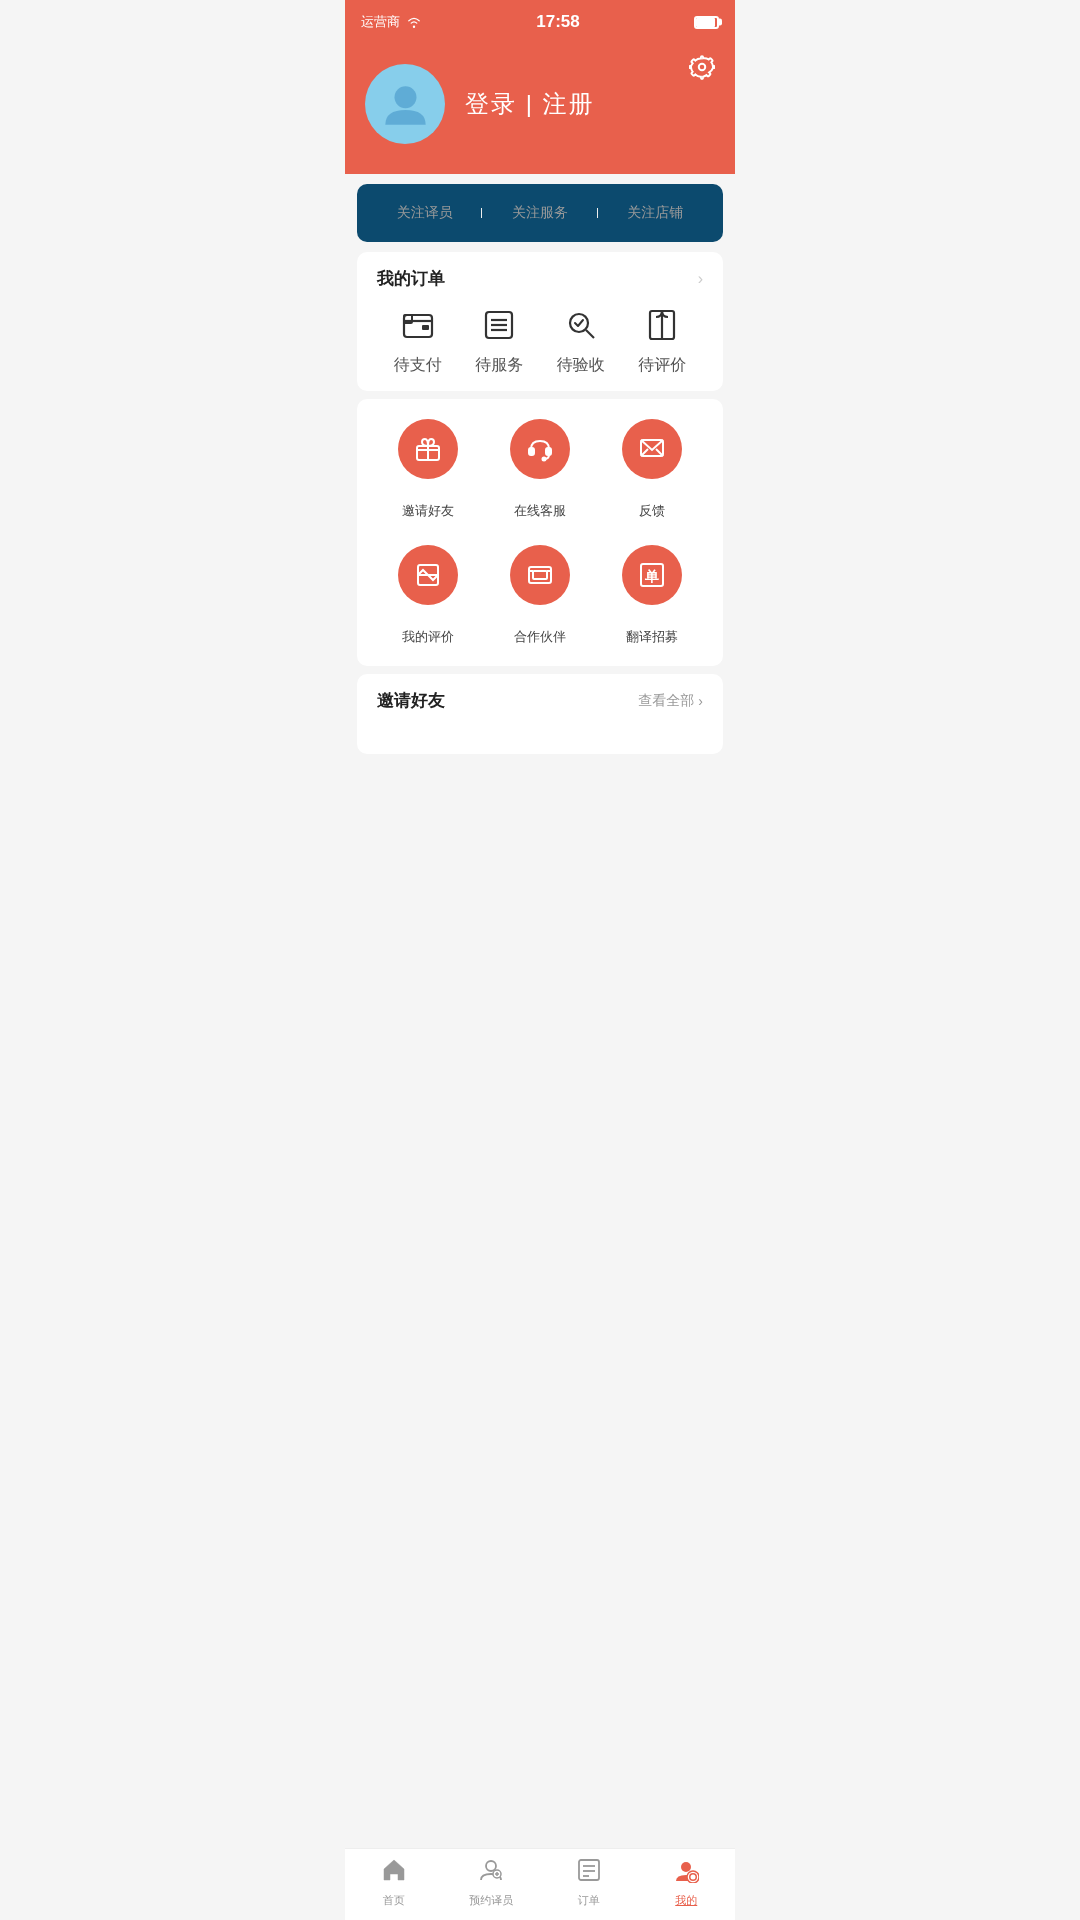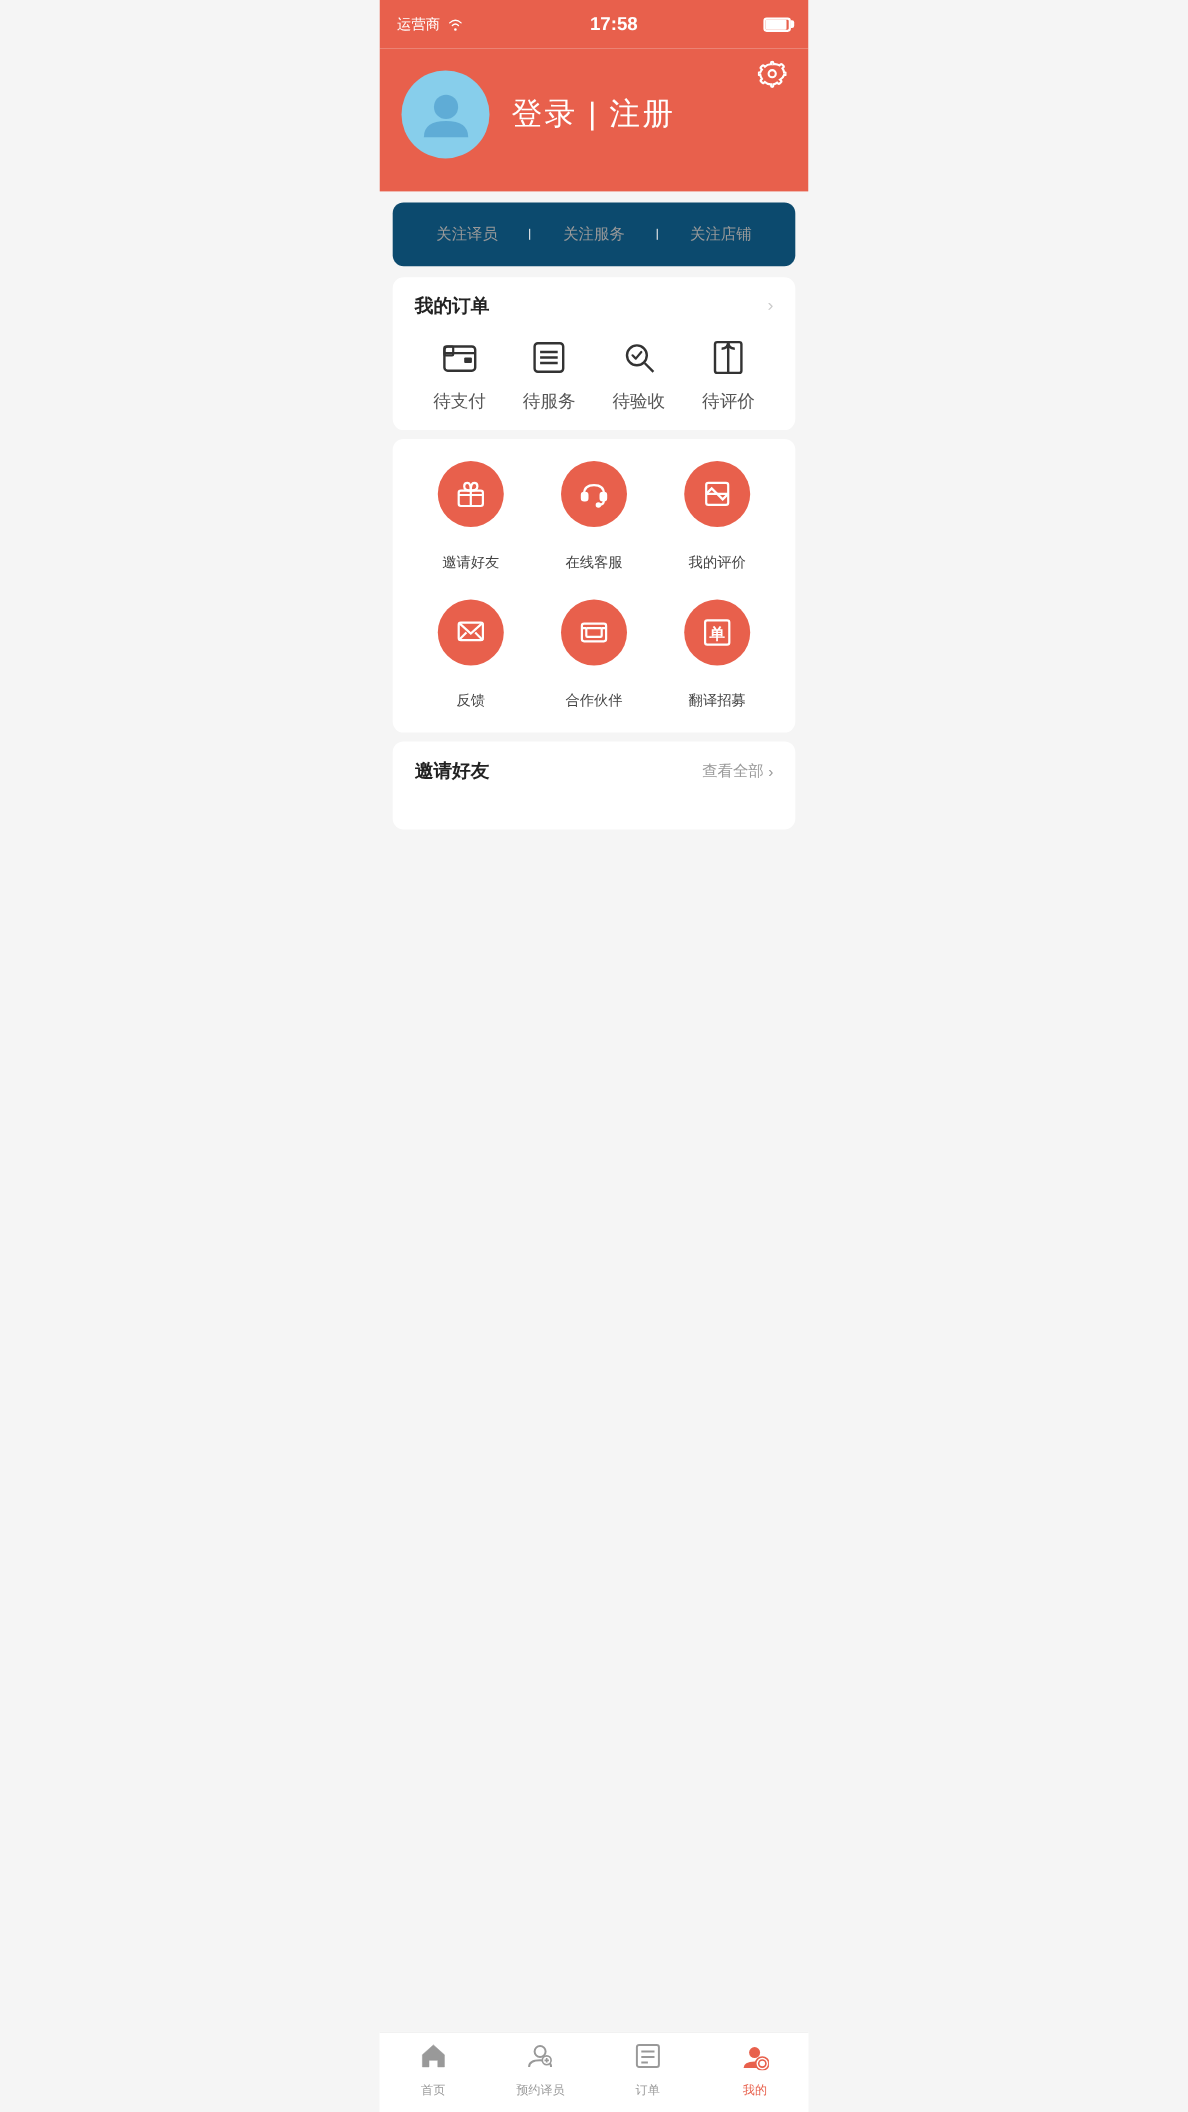--- a/index.html
+++ b/index.html
@@ -55,21 +55,21 @@
       border-radius: 50%;
       background: #87CEEB;
       display: flex;
       align-items: center;
       justify-content: center;
       flex-shrink: 0;
     }
     .avatar-svg { width: 55px; height: 55px; }
     .login-text {
       color: white;
-      font-size: 28px;
+      font-size: 24px;
       font-weight: 400;
       letter-spacing: 2px;
     }
 
     
     .follow-section {
       background: #0c4a6e;
       margin: 10px 12px;
       border-radius: 10px;
       padding: 20px 10px;
@@ -203,21 +203,21 @@
     .nav-item {
       display: flex;
       flex-direction: column;
       align-items: center;
       gap: 4px;
       flex: 1;
     }
     .nav-icon { font-size: 24px; color: #999; }
     .nav-icon.active { color: #e8604c; }
     .nav-label { font-size: 11px; color: #999; }
-    .nav-label.active { color: #e8604c; }
+    .nav-label.active { color: #e8604c; text-decoration: underline; }
 
     
     .page-bottom-spacer { height: 80px; }
   </style>
 </head>
 <body>
 
 <div class="status-bar">
   <div class="status-left">
     <span>运营商</span>
@@ -347,39 +347,39 @@
           <path d="M23 20 Q23 24 18 24" stroke="white" stroke-width="2" fill="none"></path>
           <circle cx="18" cy="24" r="1.5" fill="white"></circle>
         </svg>
       </div>
       <span class="service-label">在线客服</span>
     </div>
 
     <div class="service-item">
       <div class="service-icon-circle">
         <svg width="28" height="28" viewBox="0 0 28 28" fill="none" stroke="white" stroke-width="2">
+          <rect x="3" y="5" width="22" height="16" rx="2"></rect>
+          <polyline points="3,5 14,15 25,5" stroke="white" stroke-width="2" fill="none"></polyline>
+          <line x1="3" y1="21" x2="10" y2="14"></line>
+          <line x1="25" y1="21" x2="18" y2="14"></line>
+        </svg>
+      </div>
+      <span class="service-label">反馈</span>
+    </div>
+
+    <div class="service-item">
+      <div class="service-icon-circle">
+        <svg width="28" height="28" viewBox="0 0 28 28" fill="none" stroke="white" stroke-width="2">
           <rect x="4" y="4" width="20" height="20" rx="2"></rect>
           <line x1="4" y1="14" x2="24" y2="14"></line>
           <polyline points="4,14 9,9 14,14" stroke="white" stroke-width="2" fill="none"></polyline>
           <polyline points="14,14 19,19 24,14" stroke="white" stroke-width="2" fill="none"></polyline>
         </svg>
       </div>
       <span class="service-label">我的评价</span>
-    </div>
-
-    <div class="service-item">
-      <div class="service-icon-circle">
-        <svg width="28" height="28" viewBox="0 0 28 28" fill="none" stroke="white" stroke-width="2">
-          <rect x="3" y="5" width="22" height="16" rx="2"></rect>
-          <polyline points="3,5 14,15 25,5" stroke="white" stroke-width="2" fill="none"></polyline>
-          <line x1="3" y1="21" x2="10" y2="14"></line>
-          <line x1="25" y1="21" x2="18" y2="14"></line>
-        </svg>
-      </div>
-      <span class="service-label">反馈</span>
     </div>
 
     <div class="service-item">
       <div class="service-icon-circle">
         <svg width="28" height="28" viewBox="0 0 28 28" fill="none" stroke="white" stroke-width="2">
           <rect x="3" y="6" width="22" height="16" rx="2"></rect>
           <rect x="7" y="10" width="14" height="8" rx="1"></rect>
           <line x1="3" y1="10" x2="7" y2="10"></line>
           <line x1="21" y1="10" x2="25" y2="10"></line>
         </svg>

